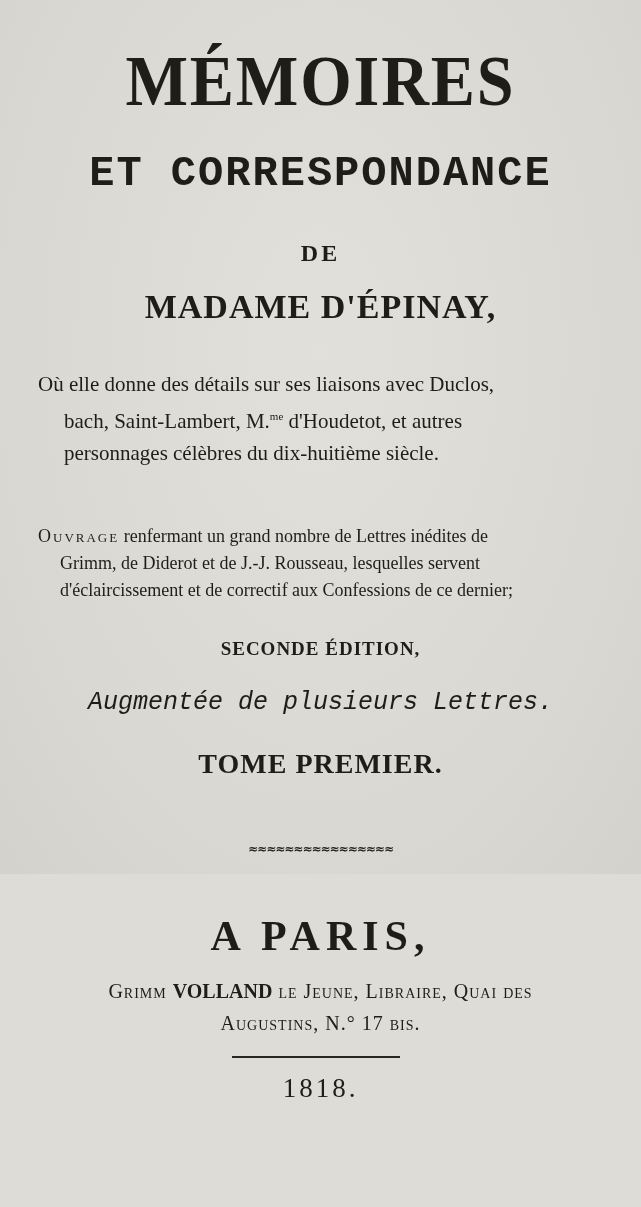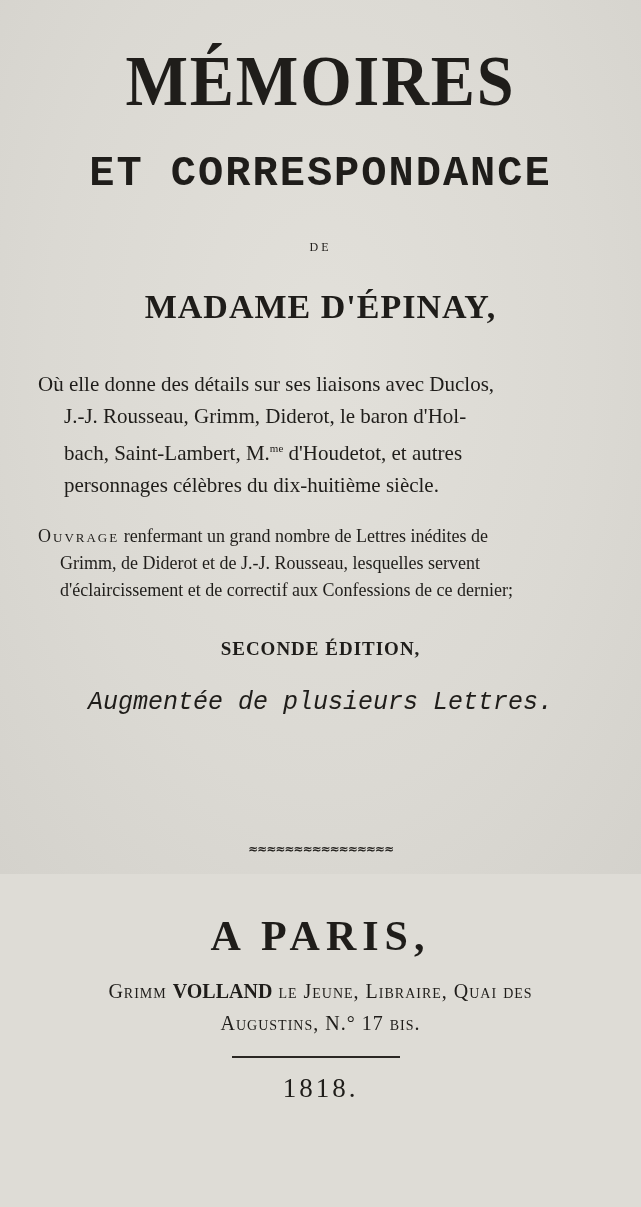--- a/index.html
+++ b/index.html
@@ -10,21 +10,21 @@
     color:#1f1d1a;
     position:relative;
   }
   .page {
     position:absolute; left:0; top:0; width:641px; height:874px;
     background: radial-gradient(ellipse at 50% 40%, #e2e0da 0%, #dbd9d3 60%, #d4d2cc 100%);
   }
   .line { position:absolute; left:0; width:641px; text-align:center; white-space:nowrap; }
   .t1 { top:40px; font-family:"Liberation Serif", serif; font-weight:bold; font-size:72px; letter-spacing:2px; transform:scaleX(0.92); }
   .t2 { top:150px; font-family:Liberation Mono, monospace; font-weight:bold; font-size:42px; letter-spacing:2px; }
-  .t3 { top:240px; font-family:"Liberation Serif", serif; font-weight:normal; font-size:12px; letter-spacing:3px; }
+  .t3 { top:240px; font-family:"Liberation Serif", serif; font-weight:bold; font-size:24px; letter-spacing:3px; }
   .t4 { top:288px; font-family:"Liberation Serif", serif; font-weight:bold; font-size:34px; letter-spacing:1px; }
   .para { position:absolute; font-family:"Liberation Serif", serif; font-size:21px; line-height:32px; }
   .p1 { top:368px; left:38px; width:560px; }
   .p1 .ind { padding-left:26px; display:block; }
   .p2 { top:523px; left:38px; width:560px; font-size:18px; line-height:27px; }
   .p2 .ind { padding-left:22px; display:block; }
   .sc { font-variant:small-caps; letter-spacing:2px; }
   sup { font-size:11px; }
   .t5 { top:638px; font-family:"Liberation Serif", serif; font-weight:bold; font-size:19px; letter-spacing:1px; }
   .t6 { top:688px; font-family:Liberation Mono, monospace; font-style:italic; font-size:25px; }
@@ -41,33 +41,33 @@
 <body>
 
 <div class="page">
   <div class="line t1">MÉMOIRES</div>
   <div class="line t2">ET CORRESPONDANCE</div>
   <div class="line t3">DE</div>
   <div class="line t4">MADAME D'ÉPINAY,</div>
 
   <div class="para p1">
     <span style="display:block">Où elle donne des détails sur ses liaisons avec Duclos,</span>
-    <span class="ind">J.-J. Rousseau, Grimm, Diderot, le baron d'Hol-</span>
     <span class="ind"><span>bach, Saint-Lambert, M.</span><sup>me</sup><span> d'Houdetot, et autres</span></span>
     <span class="ind">personnages célèbres du dix-huitième siècle.</span>
   </div>
 
   <div class="para p2">
     <span style="display:block"><span class="sc">Ouvrage</span><span> renfermant un grand nombre de Lettres inédites de</span></span>
     <span class="ind">Grimm, de Diderot et de J.-J. Rousseau, lesquelles servent</span>
     <span class="ind">d'éclaircissement et de correctif aux Confessions de ce dernier;</span>
   </div>
 
   <div class="line t5">SECONDE ÉDITION,</div>
   <div class="line t6">Augmentée de plusieurs Lettres.</div>
+  <div class="line t7">TOME PREMIER.</div>
   <div class="line orn">≈≈≈≈≈≈≈≈≈≈≈≈≈≈≈≈</div>
 
   <div class="line t8">A PARIS,</div>
   <div class="line t9"><span>Grimm </span><b>VOLLAND</b><span> le Jeune, Libraire, Quai des</span></div>
   <div class="line t10">Augustins, N.° 17 bis.</div>
   <div class="rule"></div>
   <div class="line t11">1818.</div>
 </div>
 
 </body></html>

